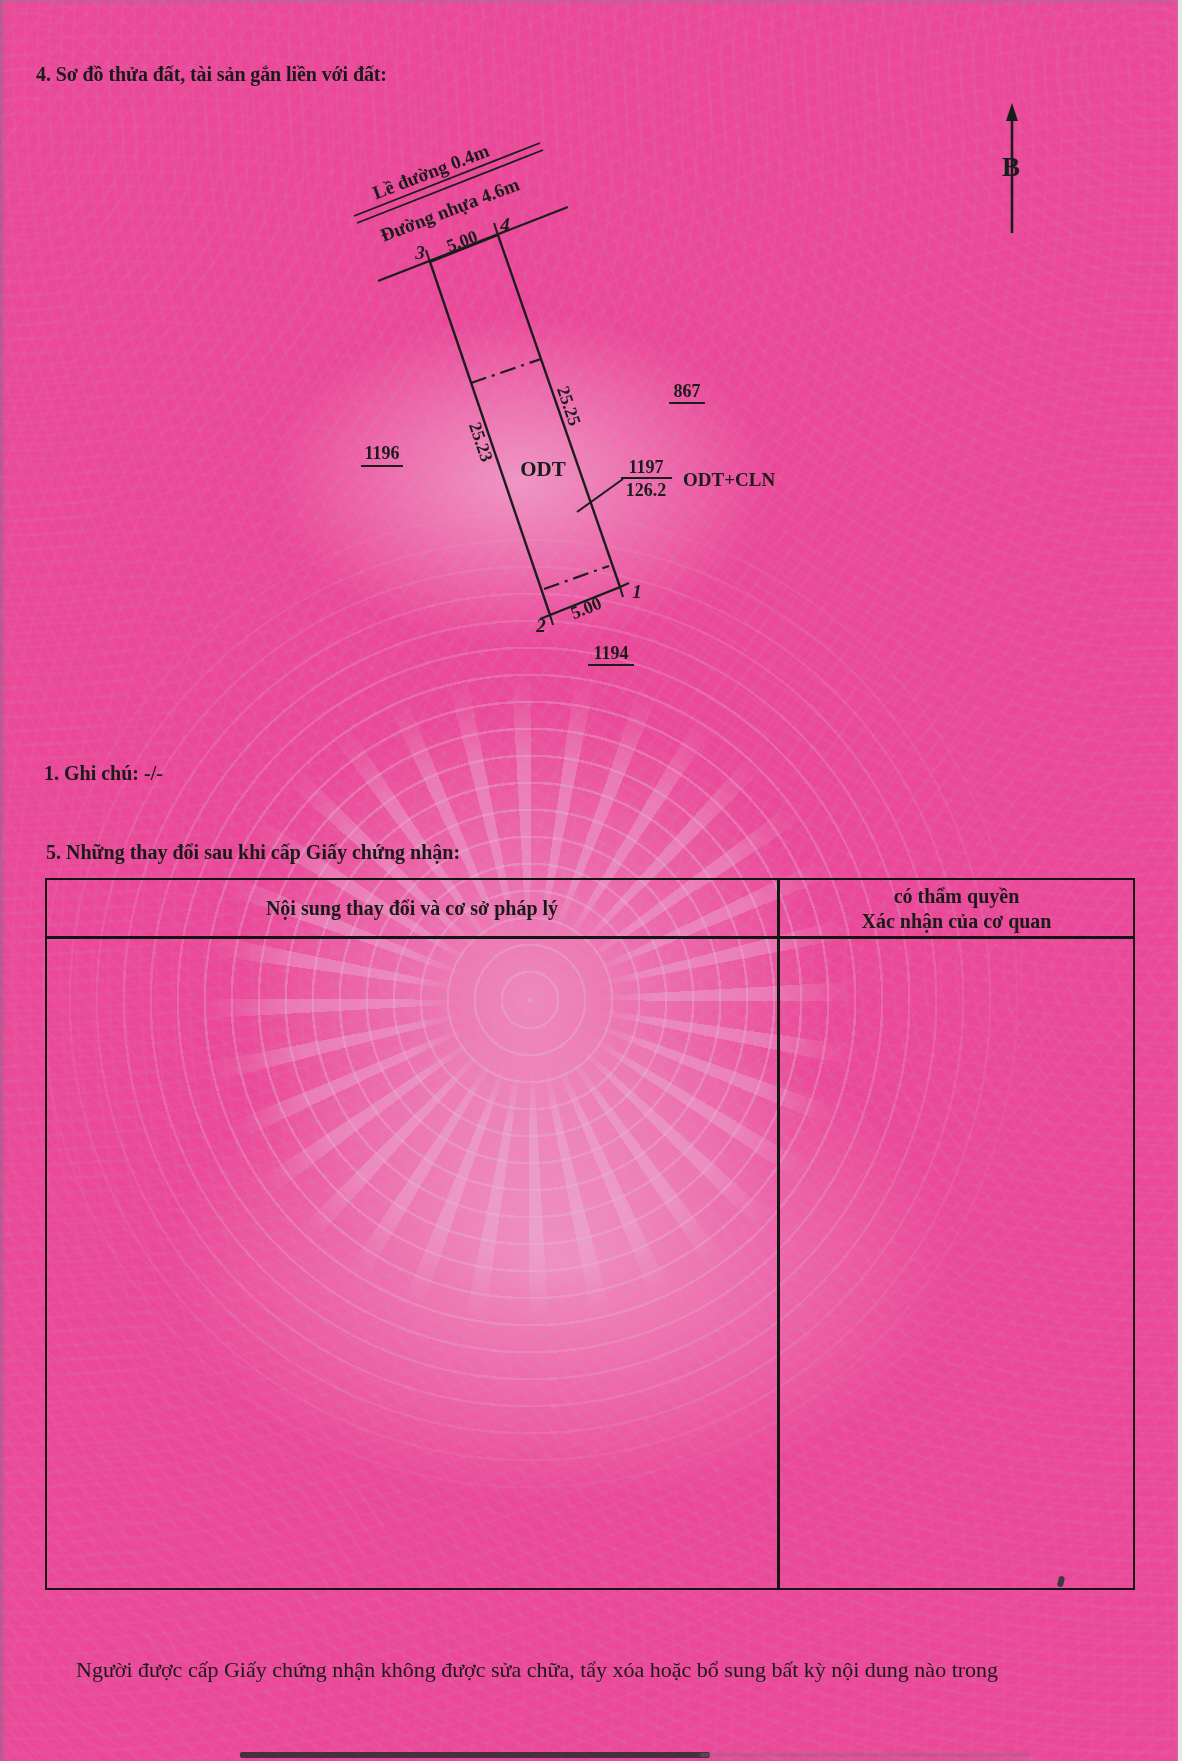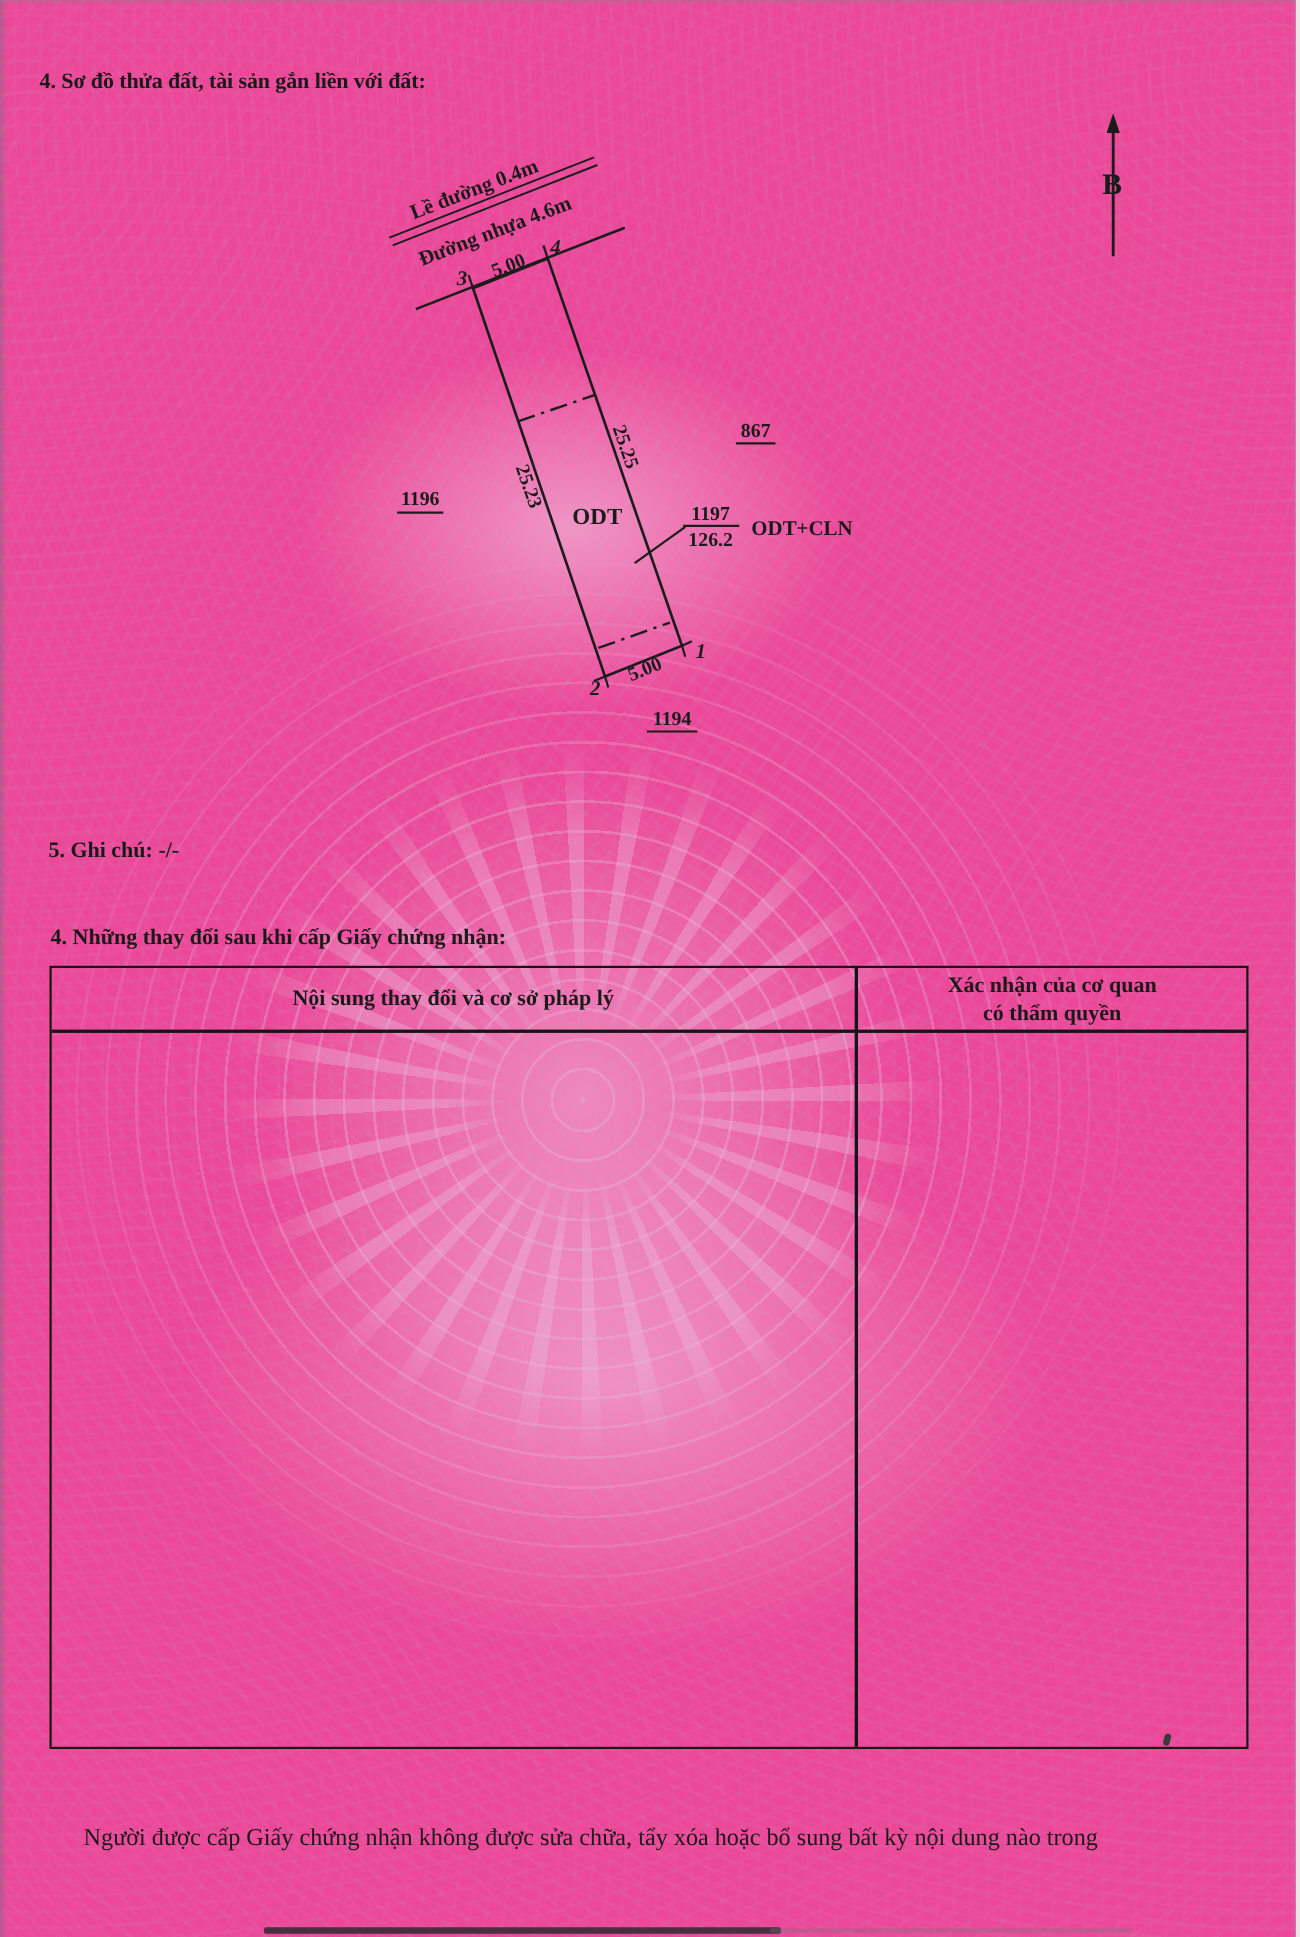--- a/index.html
+++ b/index.html
@@ -85,22 +85,22 @@
     <div class="wm-tex"></div>
     <div class="edge-left"></div>
     <div class="edge-top"></div>
     <div class="edge-right"></div>
     <div class="scan-bar"></div>
     <div class="scan-bar2"></div>
     <div class="mark-dot"></div>
   </div>
 
   <div class="h4">4. Sơ đồ thửa đất, tài sản gắn liền với đất:</div>
-  <div class="h5">5. Ghi chú: -/-</div>
-  <div class="h6">4. Những thay đổi sau khi cấp Giấy chứng nhận:</div>
+  <div class="h5">1. Ghi chú: -/-</div>
+  <div class="h6">5. Những thay đổi sau khi cấp Giấy chứng nhận:</div>
 
   <svg class="layer" width="1182" height="1761" viewBox="0 0 1182 1761" font-family="Liberation Serif, DejaVu Serif, serif" fill="#1b1b1b">
     <g stroke="#1c1c1c" stroke-width="2" fill="none">
 
       <line x1="354" y1="216" x2="540" y2="143" stroke-width="1.8"></line>
       <line x1="357" y1="223" x2="543" y2="150" stroke-width="1.8"></line>
 
       <line x1="378" y1="281" x2="568" y2="207" stroke-width="2.3"></line>
 
       <polygon points="430,262 498,235 620,587 550,615" stroke-width="2.4"></polygon>
@@ -144,22 +144,22 @@
     <text x="586" y="614" font-size="18" font-weight="bold" text-anchor="middle" transform="rotate(-22 586 608)">5.00</text>
     <text x="611" y="659" font-size="18" font-weight="bold" text-anchor="middle">1194</text>
     <text x="1011" y="176" font-size="27" font-weight="bold" text-anchor="middle">B</text>
   </svg>
 
   <div class="chg-table">
     <div class="chg-divider"></div>
     <div class="chg-hsep"></div>
     <div class="chg-h1">Nội sung thay đổi và cơ sở pháp lý</div>
     <div class="chg-h2">
+      <div>có thẩm quyền</div>
       <div>Xác nhận của cơ quan</div>
-      <div>có thẩm quyền</div>
     </div>
   </div>
 
 
   <div class="footer">
     <div>Người được cấp Giấy chứng nhận không được sửa chữa, tẩy xóa hoặc bổ sung bất kỳ nội dung nào trong</div>
   </div>
 
 </div>
 

